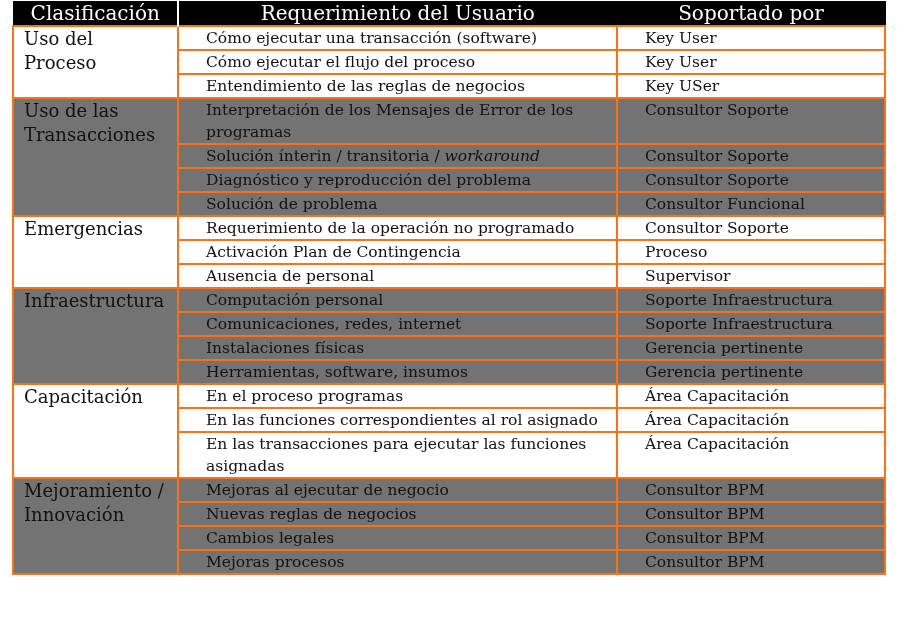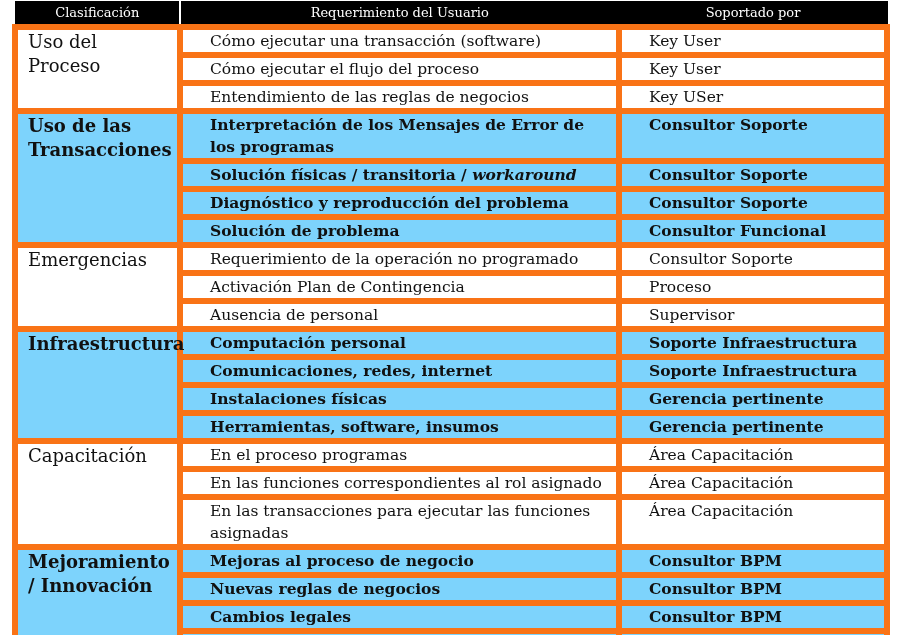--- a/index.html
+++ b/index.html
@@ -3,30 +3,30 @@
   <meta charset="utf-8">
   <style>
     html, body { margin: 0; padding: 0; background: #ffffff; }
     body { width: 900px; height: 635px; position: relative; overflow: hidden;
            font-family: "DejaVu Serif", "Liberation Serif", serif; color: #111; }
     table.req { position: absolute; left: 12px; top: 1px; width: 872px;
                 border-collapse: collapse; table-layout: fixed; font-size: 15.5px; }
     table.req col.c1 { width: 165px; }
     table.req col.c2 { width: 439px; }
     table.req col.c3 { width: 268px; }
-    table.req th { background: #000; color: #fff; font-weight: normal; font-size: 13px;
+    table.req th { background: #000; color: #fff; font-weight: normal; font-size: 20px;
                    height: 23px; padding: 0 10px; 
                    border-left: 1px solid #000; border-right: 1px solid #000; }
     table.req th.mid { border-left: 2px solid #fff; margin-left: 47px; }
-    table.req td { border: 6px solid #f97316; padding: 0 8px 0 27px; vertical-align: top;
+    table.req td { border: 2px solid #f97316; padding: 0 8px 0 27px; vertical-align: top;
                    line-height: 22px; height: 22px; white-space: nowrap; }
     table.req td.wrap { white-space: normal; }
     table.req td.cat { font-size: 18px; line-height: 24px; padding-left: 10px; }
     tbody.white td { background: #ffffff; }
-    tbody.gray td { background: #7dd3fc; font-weight: bold; }
+    tbody.gray td { background: #737373; }
     .em { font-style: italic; }
   </style>
 </head>
 <body>
 
 <table class="req">
   <colgroup>
       <col class="c1">
       <col class="c2">
       <col class="c3">
@@ -55,21 +55,21 @@
     </tr>
   </tbody>
 
   <tbody class="gray">
     <tr>
       <td class="cat wrap" rowspan="4">Uso de las Transacciones</td>
       <td class="wrap">Interpretación de los Mensajes de Error de los programas</td>
       <td>Consultor Soporte</td>
     </tr>
     <tr>
-      <td><span>Solución físicas / transitoria / </span><span class="em">workaround</span></td>
+      <td><span>Solución ínterin / transitoria / </span><span class="em">workaround</span></td>
       <td>Consultor Soporte</td>
     </tr>
     <tr>
       <td>Diagnóstico y reproducción del problema</td>
       <td>Consultor Soporte</td>
     </tr>
     <tr>
       <td>Solución de problema</td>
       <td>Consultor Funcional</td>
     </tr>
@@ -123,21 +123,21 @@
     </tr>
     <tr>
       <td class="wrap">En las transacciones para ejecutar las funciones asignadas</td>
       <td>Área Capacitación</td>
     </tr>
   </tbody>
 
   <tbody class="gray">
     <tr>
       <td class="cat wrap" rowspan="4">Mejoramiento / Innovación</td>
-      <td>Mejoras al proceso de negocio</td>
+      <td>Mejoras al ejecutar de negocio</td>
       <td>Consultor BPM</td>
     </tr>
     <tr>
       <td>Nuevas reglas de negocios</td>
       <td>Consultor BPM</td>
     </tr>
     <tr>
       <td>Cambios legales</td>
       <td>Consultor BPM</td>
     </tr>

